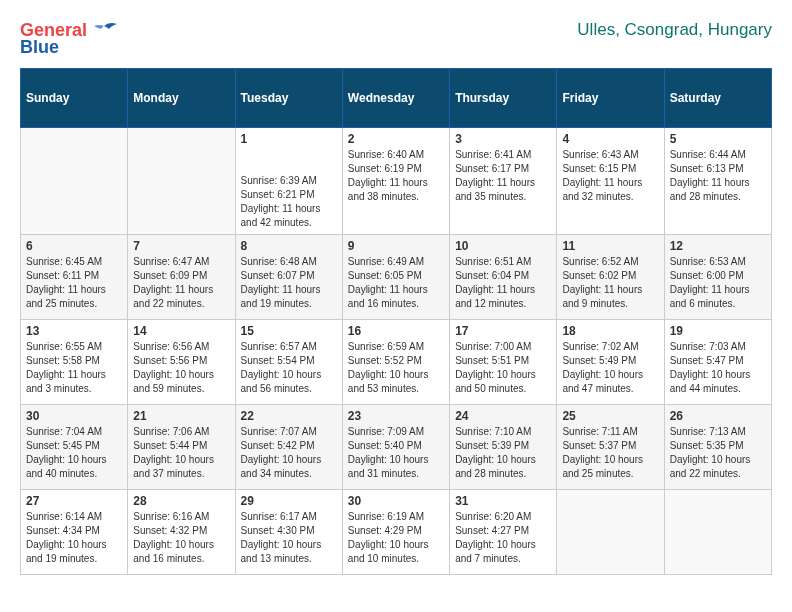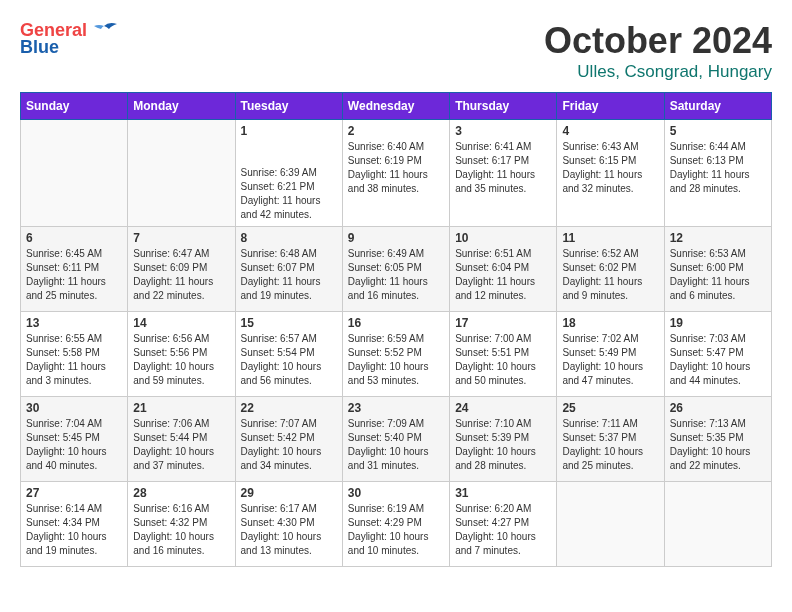--- a/index.html
+++ b/index.html
@@ -41,24 +41,24 @@
     .location {
       font-size: 17px;
       color: #0f766e;
     }
     table {
       width: 100%;
       border-collapse: collapse;
       table-layout: fixed;
     }
     thead tr th {
-      background-color: #6d28d9;
+      background-color: #0c4a6e;
       color: #fff;
       text-align: left;
-      padding: 6px 5px;
+      padding: 22px 5px;
       font-size: 12px;
       border: 1px solid #1a5fac;
       margin-top: 15px;
     }
     td {
       border: 1px solid #ccc;
       vertical-align: top;
       padding: 4px 5px;
       font-size: 10px;
       color: #333;
@@ -94,21 +94,20 @@
     <div class="logo-row">
       <span style="font-size:18px;font-weight:bold;color:#ef4444;">General</span>
       <svg class="logo-bird" viewBox="0 0 30 20" xmlns="http://www.w3.org/2000/svg">
         <path d="M15,5 Q20,0 28,3 Q22,5 20,8 Q18,6 15,5Z" fill="#1a5fac"></path>
         <path d="M15,5 Q10,3 5,5 Q8,7 12,8 Q13,6 15,5Z" fill="#5599dd"></path>
       </svg>
     </div>
     <span style="font-size:18px;font-weight:bold;color:#1a5fac;margin-top:-4px;">Blue</span>
   </div>
   <div class="title-block">
-    <div class="month-title">October 2024</div>
     <div class="location">Ulles, Csongrad, Hungary</div>
   </div>
 </div>
 
 <table>
   <thead>
     <tr>
       <th>Sunday</th>
       <th>Monday</th>
       <th>Tuesday</th>

